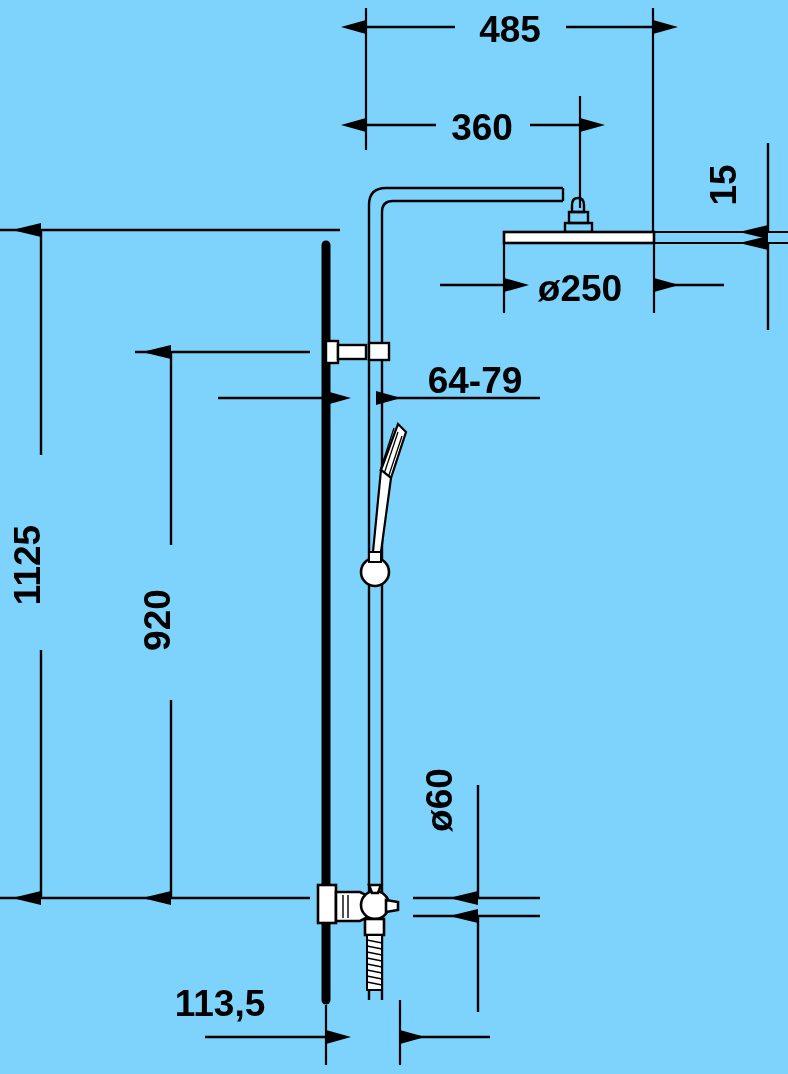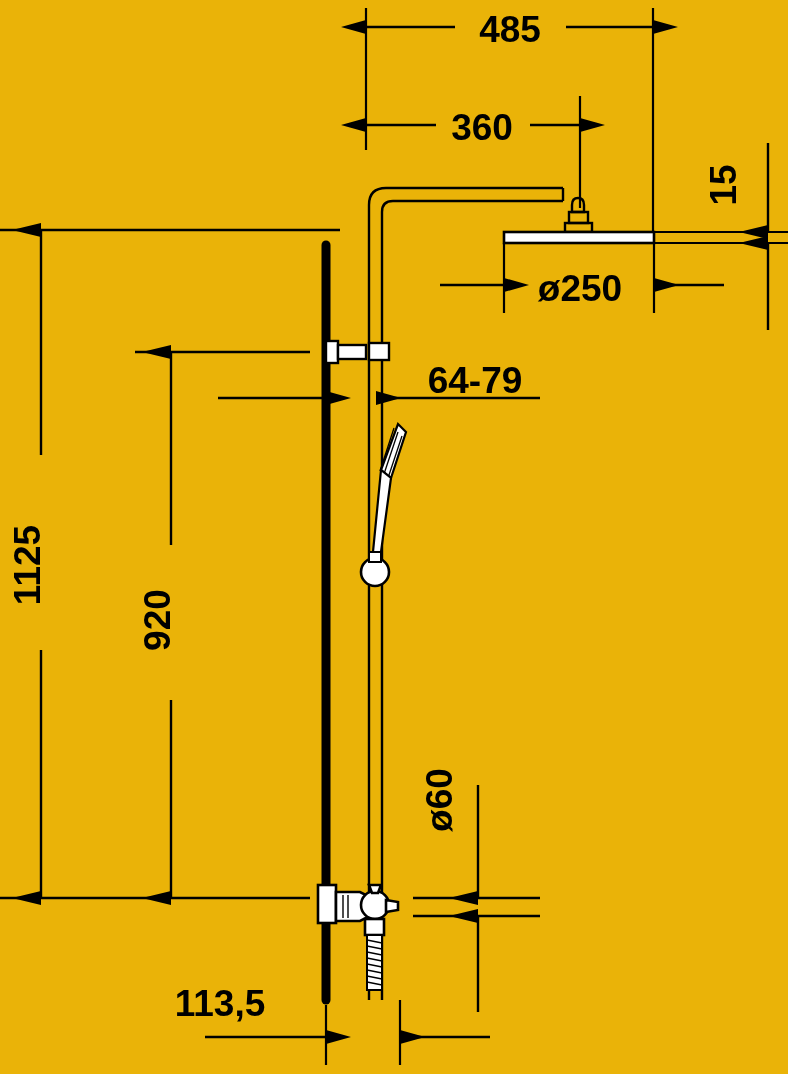--- a/index.html
+++ b/index.html
@@ -8,21 +8,21 @@
     padding: 0;
     background: #ffffff;
   }
   body {
     font-family: "Liberation Sans", sans-serif;
   }
   #drawing-root {
     position: relative;
     width: 788px;
     height: 1074px;
-    background: #eab308;
+    background: #7dd3fc;
     overflow: hidden;
   }
   #drawing-root svg {
     display: block;
   }
   .dim-text {
     font-family: "Liberation Sans", sans-serif;
     font-weight: bold;
     fill: #000000;
   }

